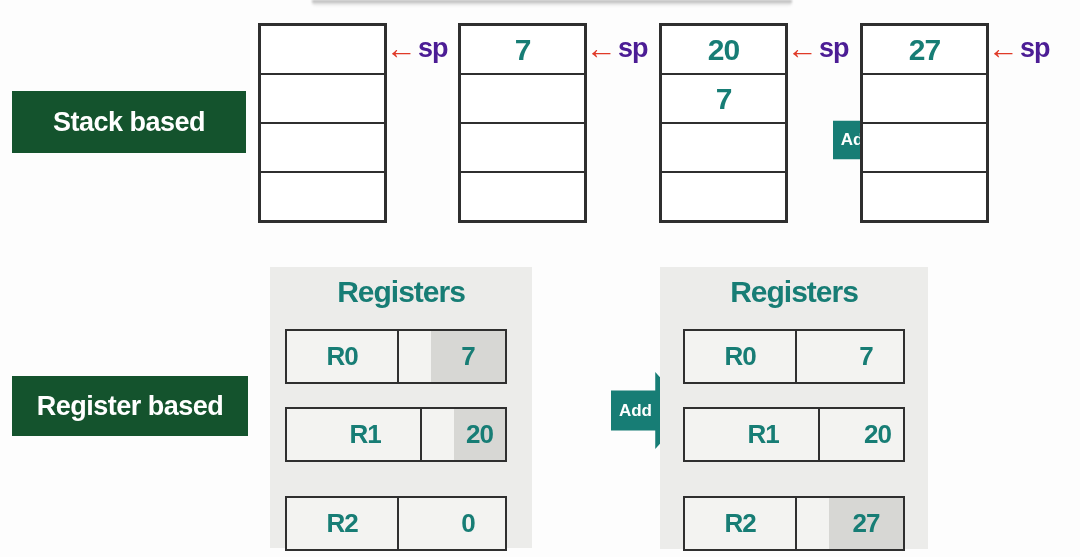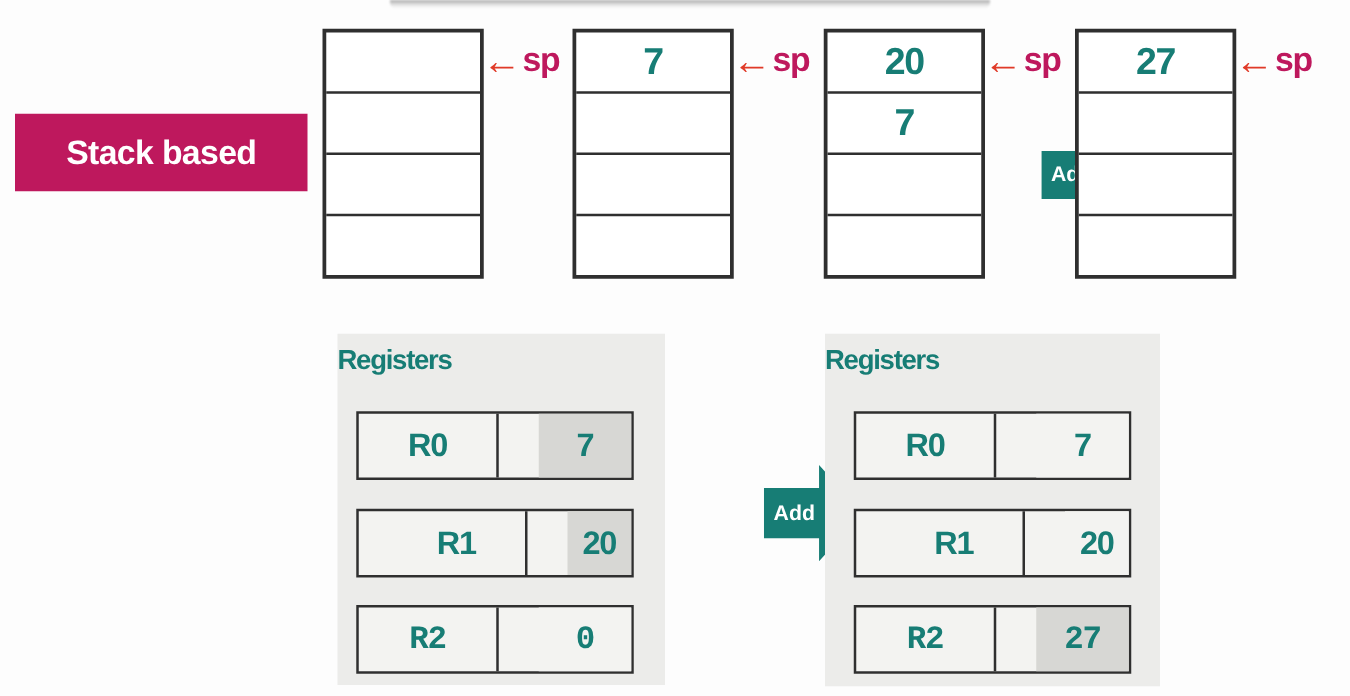--- a/index.html
+++ b/index.html
@@ -10,21 +10,21 @@
     font-weight:bold;
   }
   
   .top-strip{
     position:absolute;left:312px;top:0;width:480px;height:7px;
     background:linear-gradient(180deg, rgba(75,75,75,.45), rgba(120,120,120,.12) 65%, rgba(255,255,255,0));
     border-radius:0 0 5px 5px;filter:blur(1px);
   }
   
   .red-label{
-    position:absolute;background:#be185d;color:#ffffff;
+    position:absolute;background:#14532d;color:#ffffff;
     display:flex;align-items:center;justify-content:center;
     font-size:27px;letter-spacing:-0.5px;
   }
   .lbl-stack{left:12px;top:91px;width:234px;height:62px;}
   .lbl-register{left:12px;top:376px;width:236px;height:60px;}
   
   .stack{
     position:absolute;top:23px;width:123px;background:#ffffff;
     border:3px solid #2f2f2f;
   }
@@ -33,49 +33,49 @@
     text-align:center;color:#177d75;font-size:30px;letter-spacing:-1px;
   }
   .stack .cell:last-child{border-bottom:none;}
   .s1{left:258px;} .s2{left:458px;} .s3{left:659px;} .s4{left:860px;}
   
   .sp{
     position:absolute;top:23px;height:50px;
     display:flex;align-items:center;font-size:27px;
   }
   .sp .arr{color:#e03a28;font-size:31px;line-height:1;margin-right:1px;}
-  .sp .lbl{color:#be185d;letter-spacing:-1px;}
+  .sp .lbl{color:#4c1d95;letter-spacing:-1px;}
   .sp1{left:386px;} .sp2{left:586px;} .sp3{left:787px;} .sp4{left:988px;}
   
   .add-arrow{
     position:absolute;background:#177d75;
     clip-path:polygon(0 24%, 56% 24%, 56% 0, 100% 50%, 56% 100%, 56% 76%, 0 76%);
     margin-left:45px;
   }
   .add-top{left:788px;top:103px;width:78px;height:74px;}
   .add-bottom{left:566px;top:372px;width:79px;height:77px;}
   .add-arrow span{
     position:absolute;left:10%;top:50%;transform:translateY(-50%);
     color:#ffffff;font-size:17px;letter-spacing:0;
   }
   
   .panel{position:absolute;top:267px;background:#ececea;}
   .panel-left{left:270px;width:262px;height:281px;}
   .panel-right{left:660px;width:268px;height:282px;}
   .panel .title{
-    position:absolute;top:8px;left:0;width:100%;text-align:left;
-    color:#177d75;font-size:22px;letter-spacing:-1px;
+    position:absolute;top:8px;left:0;width:100%;text-align:center;
+    color:#177d75;font-size:30px;letter-spacing:-1px;
   }
   .reg-row{
     position:absolute;width:222px;height:55px;display:flex;
     border:2px solid #2f2f2f;box-sizing:border-box;background:#f3f3f1;gap:32px;
   }
   .panel-left .reg-row{left:15px;}
   .panel-right .reg-row{left:23px;}
-  .row-0{top:62px;} .row-1{top:140px;padding-left:23px;} .row-2{top:217px;font-family:Liberation Mono, monospace;}
+  .row-0{top:62px;} .row-1{top:140px;padding-left:23px;} .row-2{top:229px;}
   .reg-row .name{
     width:110px;border-right:2px solid #2f2f2f;
     text-align:center;line-height:51px;color:#177d75;font-size:26px;letter-spacing:-1px;
   }
   .reg-row .val{
     flex:1;text-align:center;line-height:51px;color:#177d75;font-size:26px;letter-spacing:-1px;
     background:#f3f3f1;
   }
   .reg-row .val.hl{background:#d7d7d4;}
 </style>
@@ -131,20 +131,23 @@
     <div class="cell">27</div>
     <div class="cell"></div>
     <div class="cell"></div>
     <div class="cell"></div>
   </div>
   <div class="sp sp4">
     <span class="arr">←</span>
     <span class="lbl">sp</span>
   </div>
 
+  <div class="red-label lbl-register">
+    <span>Register based</span>
+  </div>
 
   <div class="panel panel-left">
     <div class="title">Registers</div>
     <div class="reg-row row-0">
       <div class="name">R0</div>
       <div class="val hl">7</div>
     </div>
     <div class="reg-row row-1">
       <div class="name">R1</div>
       <div class="val hl">20</div>

